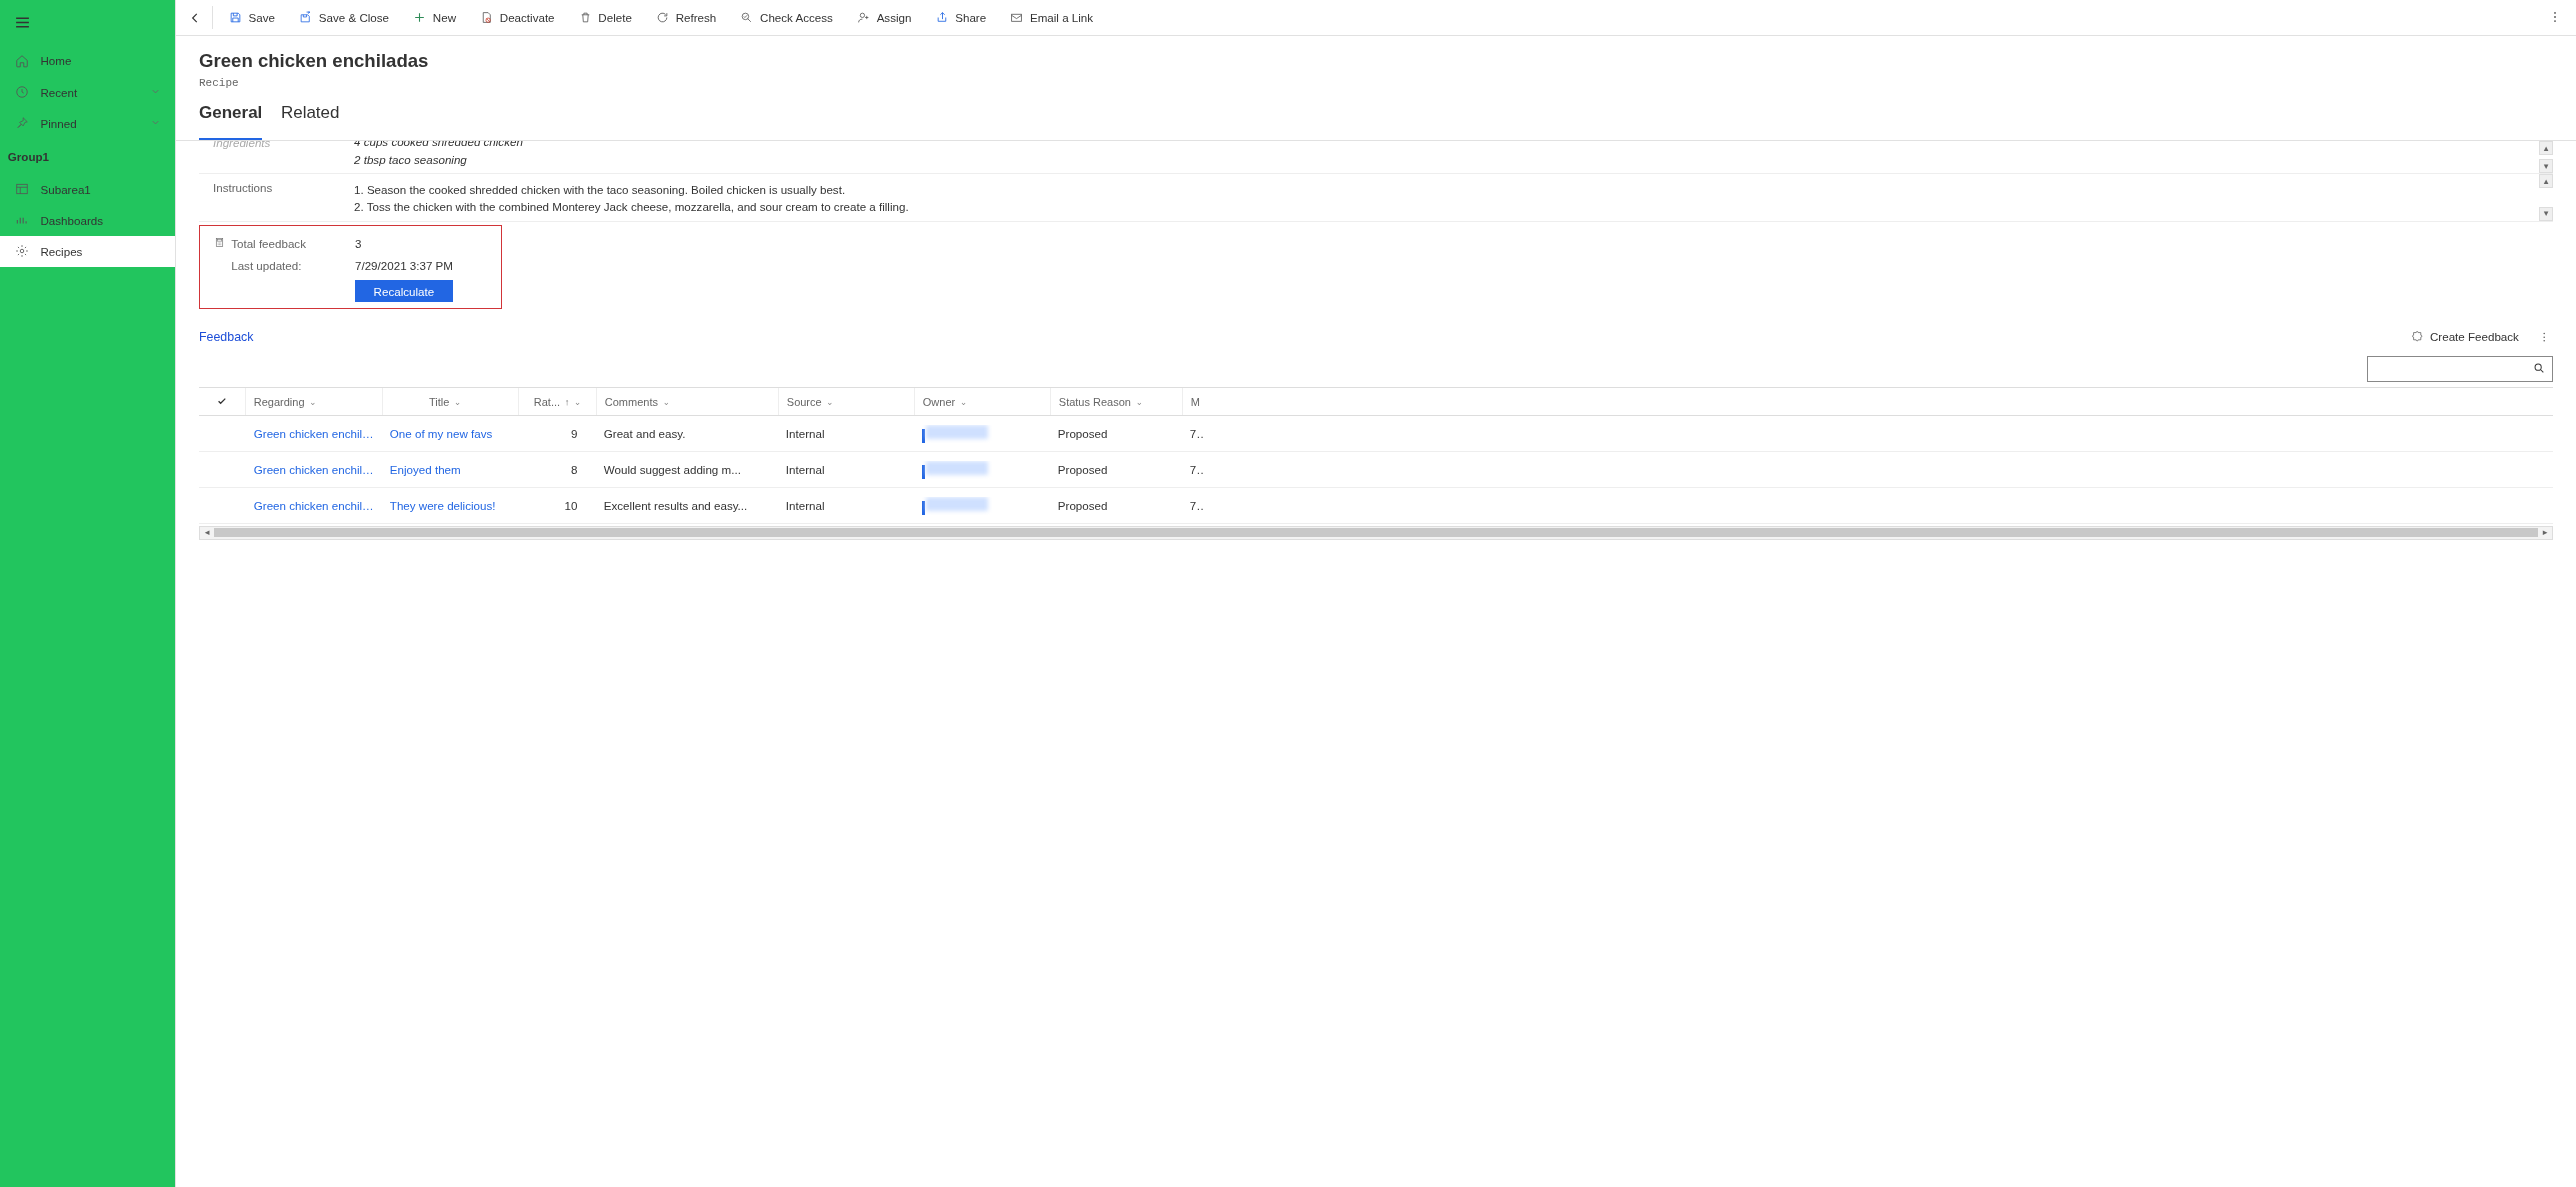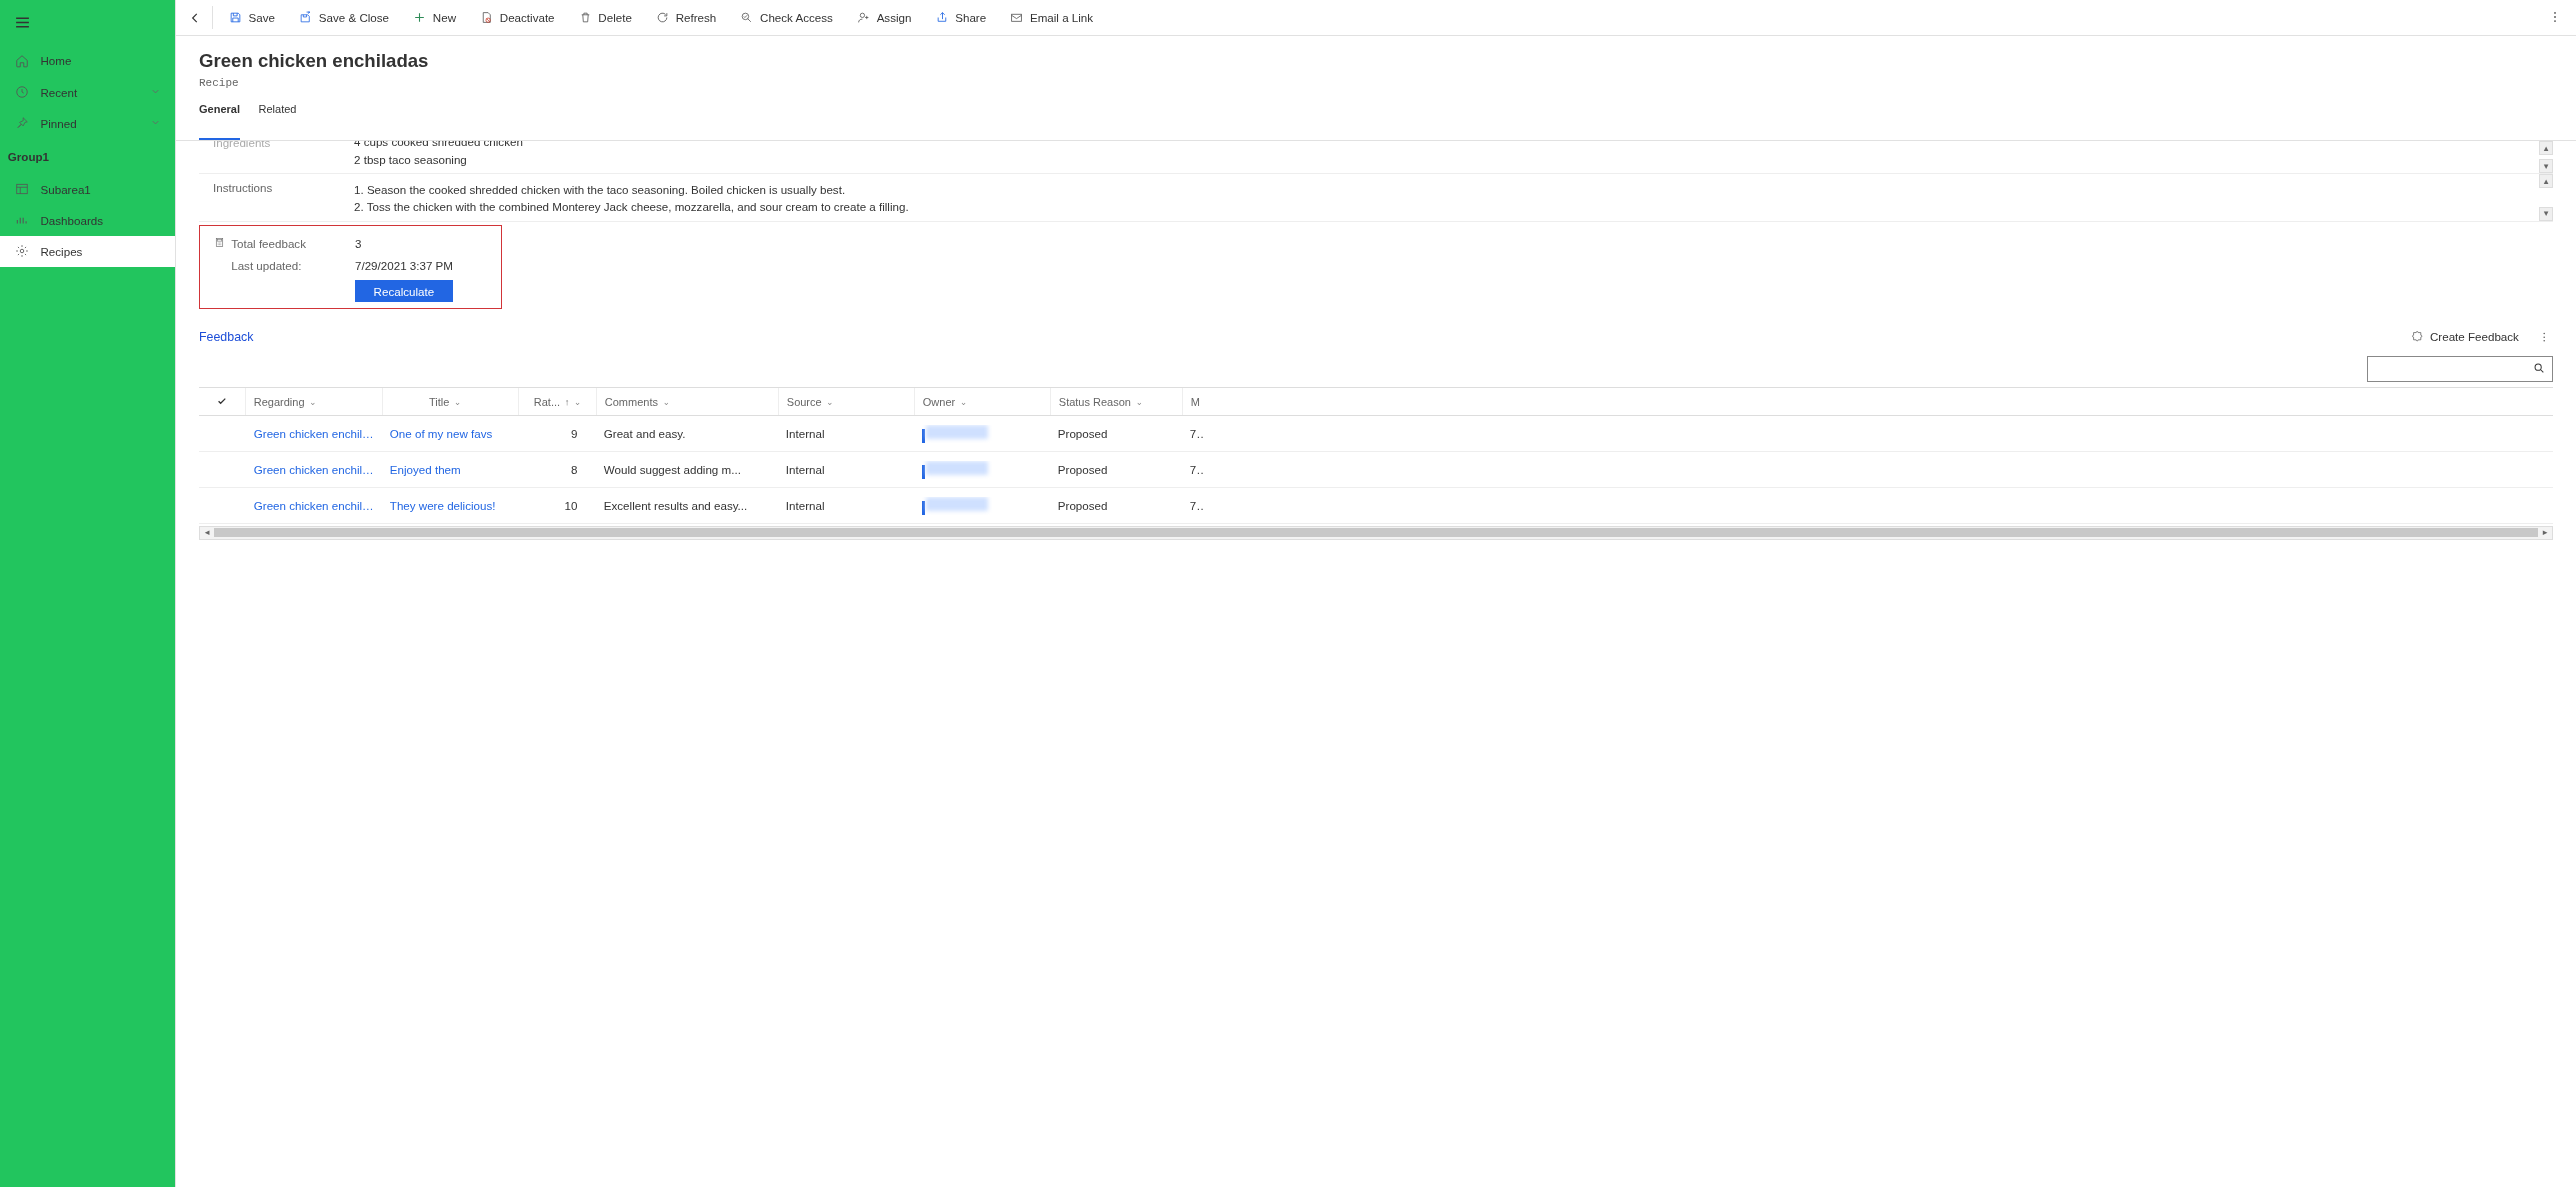--- a/index.html
+++ b/index.html
@@ -28,21 +28,21 @@
   .toolbar .more-btn { padding: 4.7px 11px; cursor: pointer; }
   .ticon { width: 14px; height: 14px; display:flex; align-items:center; justify-content:center; }
 
   
   .record-header { padding: 14px 23px 0px 23px; }
   .record-title { font-size: 18.6px; font-weight: 600; color: #333; }
   .record-subtitle { font-size: 11px; color: #666; margin-top: 5px; font-family: Liberation Mono, monospace; }
 
   
   .tabs { display: flex; gap: 18.6px; padding: 14px 23px 0 23px; border-bottom: 0.8px solid #e1e1e1; }
-  .tab { font-size: 11px; padding-bottom: 23px; cursor: pointer; color: #333; }
+  .tab { font-size: 17px; padding-bottom: 15px; cursor: pointer; color: #333; }
   .tab.active { font-weight: 600; border-bottom: 2.3px solid #2266E3; }
 
   
   .content { flex: 1; overflow-y: auto; padding: 0 23px 15.5px 23px; }
 
   .field-row { display: flex; padding: 6.2px 0; border-bottom: 0.8px solid #eee; position: relative; }
   .field-label { width: 155px; color: #666; font-size: 11.6px; padding-left: 14px; }
   .field-value { flex: 1; color: #333; font-size: 11.6px; line-height: 1.5; white-space: pre-line; overflow: hidden; position: relative; max-height: 34px; }
   .field-value.cutoff-top { margin-top: -14px; }
   .scroll-ind { position: absolute; right: 0; top: 0; height: 100%; width: 14px; display:flex; flex-direction:column; justify-content:space-between; }
@@ -284,21 +284,21 @@
       <div class="record-subtitle">Recipe</div>
     </div>
 
     <div class="tabs">
       <div class="tab active">General</div>
       <div class="tab">Related</div>
     </div>
 
     <div class="content">
 
-      <div class="field-row" style="border-top:none;">
+      <div class="field-row" style="border-top:none;font-style:italic;">
         <div class="field-label" style="margin-top:-11px; color:#aaa;">Ingredients</div>
         <div class="field-value cutoff-top">4 cups cooked shredded chicken
 2 tbsp taco seasoning</div>
         <div class="scroll-ind">
           <div class="scroll-btn">▲</div>
           <div class="scroll-btn">▼</div>
         </div>
       </div>
 
       <div class="field-row">

